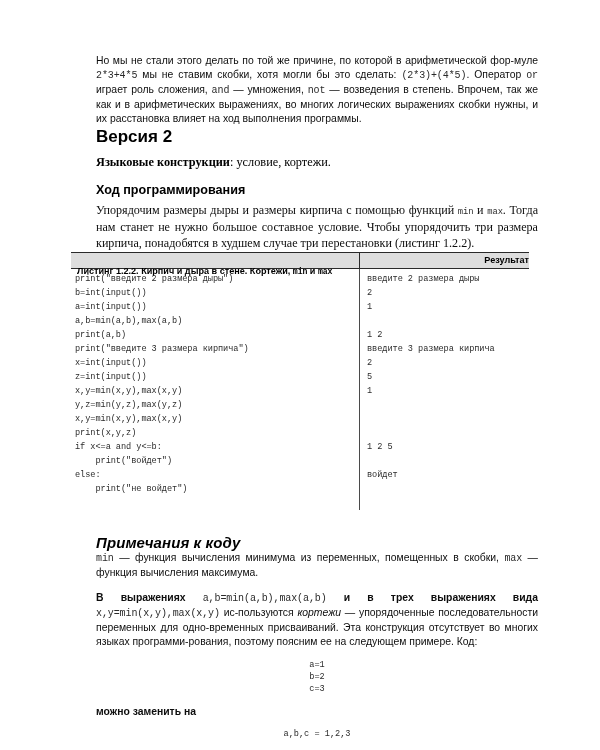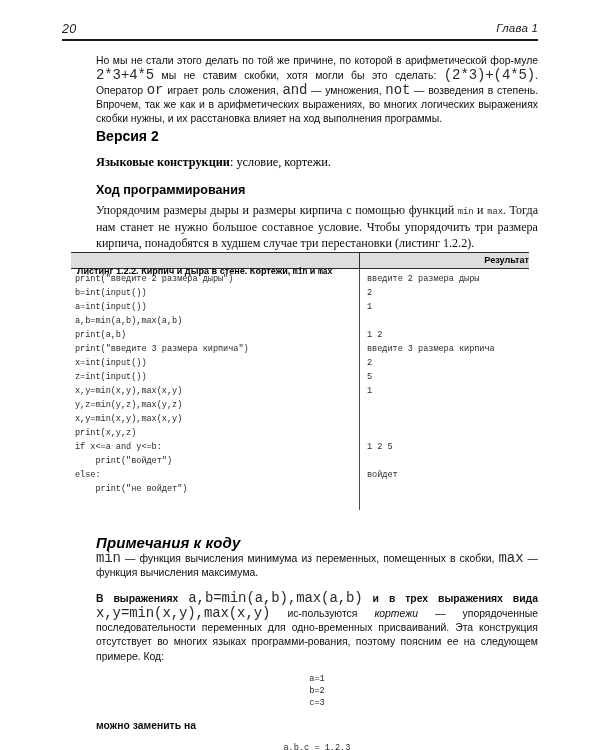--- a/index.html
+++ b/index.html
@@ -80,31 +80,31 @@
   p.serif {
     margin: 0;
     font-family: "Liberation Serif", serif;
     font-size: 12.1px;
     line-height: 15.4px;
     text-align: justify;
     color: #0d0d0d;
   }
   code, .mono {
     font-family: "Liberation Mono", "DejaVu Sans Mono", monospace;
-    font-size: 14px;
+    font-size: 10px;
     color: #2a2a2a;
     letter-spacing: -0.1px;
   }
   .serif code, .serif .mono { font-size: 8.8px; }
 
   h2.version {
     margin: 0;
     font-family: "Liberation Sans", sans-serif;
     font-weight: bold;
-    font-size: 14px;
+    font-size: 17px;
     line-height: 19px;
     color: #000;
   }
   h3.lang {
     margin: 0;
     font-family: "Liberation Serif", serif;
     font-weight: bold;
     font-size: 12.3px;
     line-height: 15px;
     color: #000;
@@ -214,25 +214,20 @@
     text-align: center;
   }
   .bold { font-weight: bold; }
   .ital { font-style: italic; }
 </style>
 </head>
 <body>
 
 <div class="page">
 
-  <div class="running-head">
-    <span class="folio">20</span>
-    <span class="chapter">Глава 1</span>
-    <div class="rule"></div>
-  </div>
 
   <div class="col" style="top:54px;">
     <p class="sans"><span>Но мы не стали этого делать по той же причине, по которой в арифметической фор-муле </span><code>2*3+4*5</code><span> мы не ставим скобки, хотя могли бы это сделать: </span><code>(2*3)+(4*5)</code><span>. Оператор </span><code>or</code><span> играет роль сложения, </span><code>and</code><span> — умножения, </span><code>not</code><span> — возведения в степень. Впрочем, так же как и в арифметических выражениях, во многих логических выражениях скобки нужны, и их расстановка влияет на ход выполнения программы.</span></p>
   </div>
 
   <div class="col" style="top:127px;">
     <h2 class="version">Версия 2</h2>
   </div>
 
   <div class="col" style="top:183px;">

